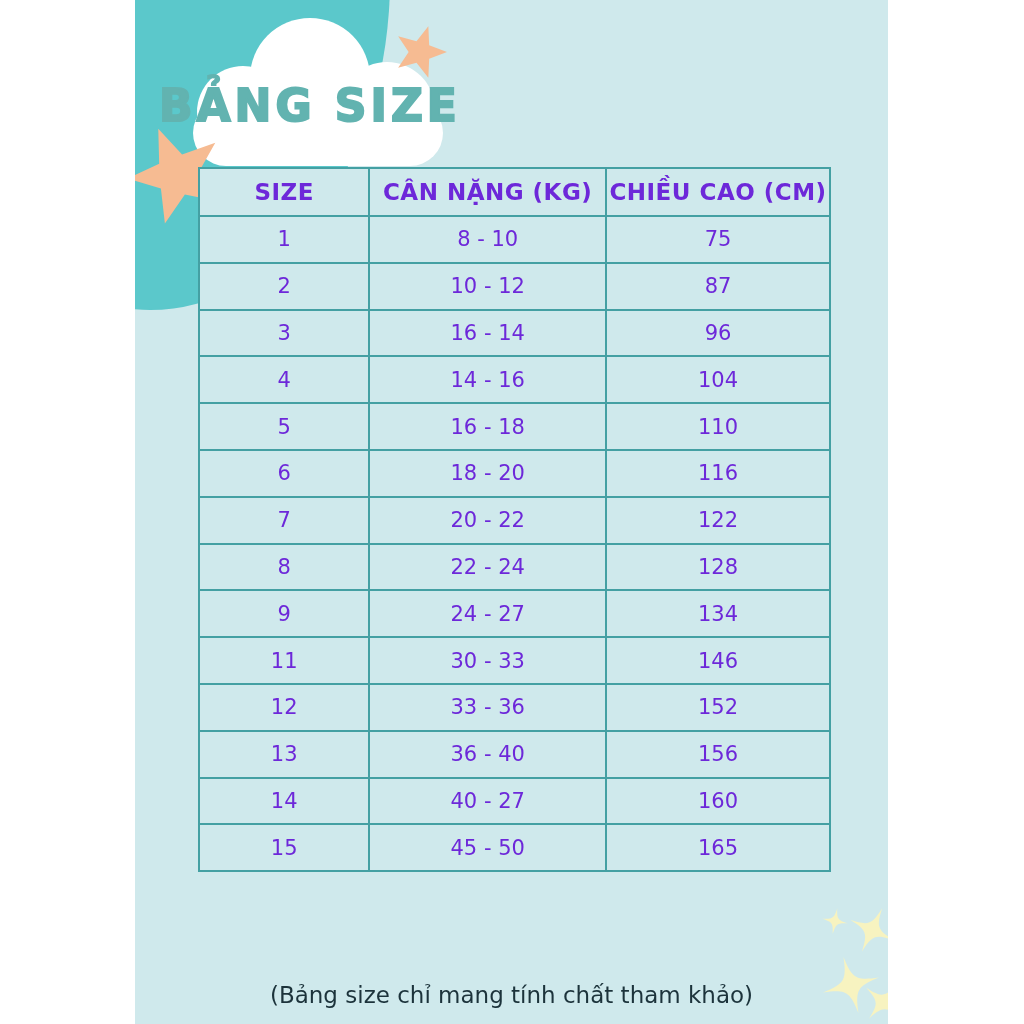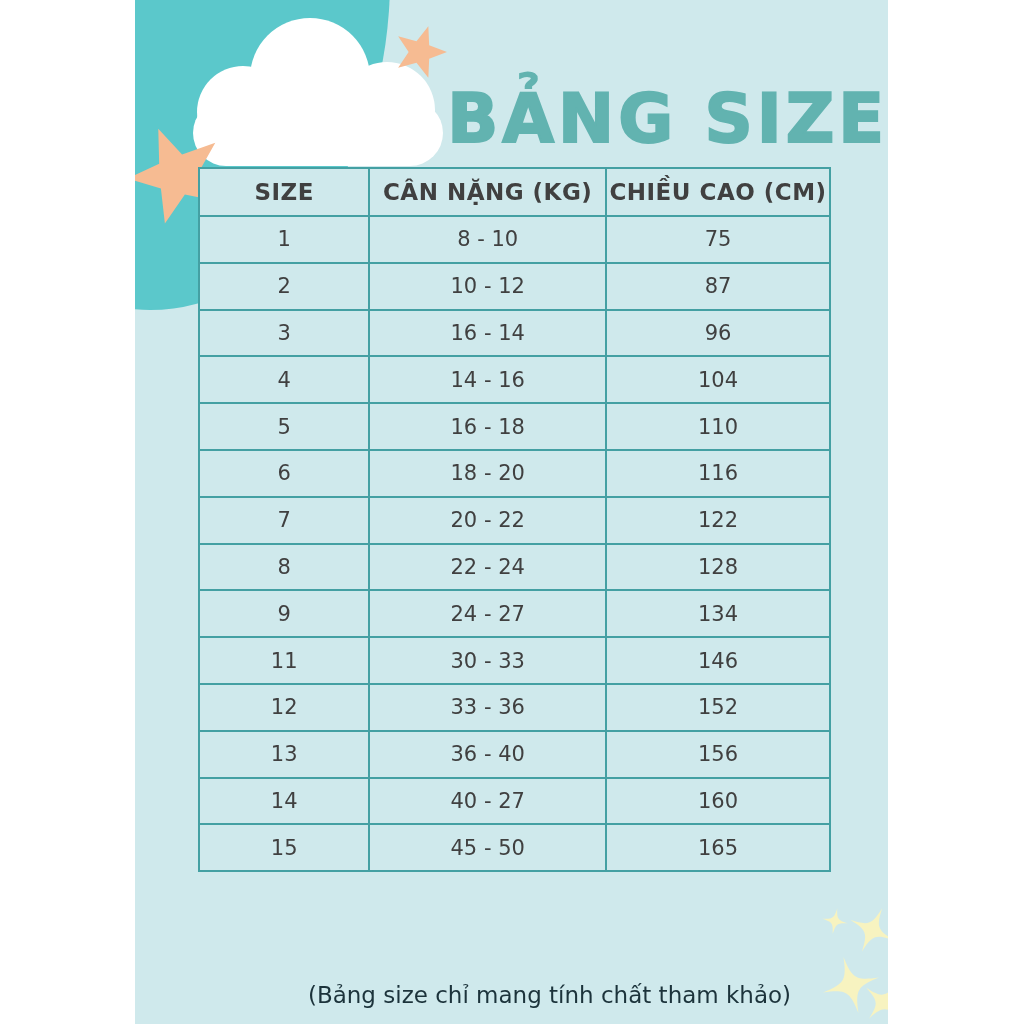--- a/index.html
+++ b/index.html
@@ -46,40 +46,41 @@
   .logo .underline {
     position: absolute;
     bottom: 6px; left: -6px; width: 56%;
     height: 4px;
     background: #ad4b3c;
   }
   .title {
     position: absolute;
     left: 0; top: 80px;
     width: 100%;
-    text-align: right;
-    font-size: 67px;
+    text-align: left;
+    font-size: 44px;
     font-weight: bold;
     letter-spacing: 4px;
     color: #62b3b0;
+    padding-left: 24px;
     -webkit-text-stroke: 2px #62b3b0;
   }
   table.size-table {
     position: absolute;
     left: 63px; top: 167px;
     width: 633px;
     border-collapse: collapse;
     table-layout: fixed;
     background: #cfe9ec;
   }
   .size-table th, .size-table td {
     border: 2.5px solid #44a0a3;
     text-align: center;
     vertical-align: middle;
-    color: #404040;
+    color: #6d28d9;
     padding: 0;
   }
   .size-table th {
     height: 46px;
     font-size: 23px;
     font-weight: bold;
     letter-spacing: 0.5px;
   }
   .size-table td {
     height: 44.8px;
@@ -89,21 +90,20 @@
   .col-size   { width: 27%; }
   .col-weight { width: 37.5%; }
   .col-height { width: 35.5%; }
   .footer-note {
     position: absolute;
     left: 0; top: 982px;
     width: 100%;
     text-align: center;
     font-size: 23px;
     color: #1c333b;
-    padding-left: 38px;
   }
 </style>
 </head>
 <body>
 
 <div class="page">
   <div class="panel">
 
     <svg class="deco-svg" viewBox="0 0 753 1024">
       <ellipse cx="15" cy="-20" rx="240" ry="330" fill="#5bc8cb"></ellipse>

